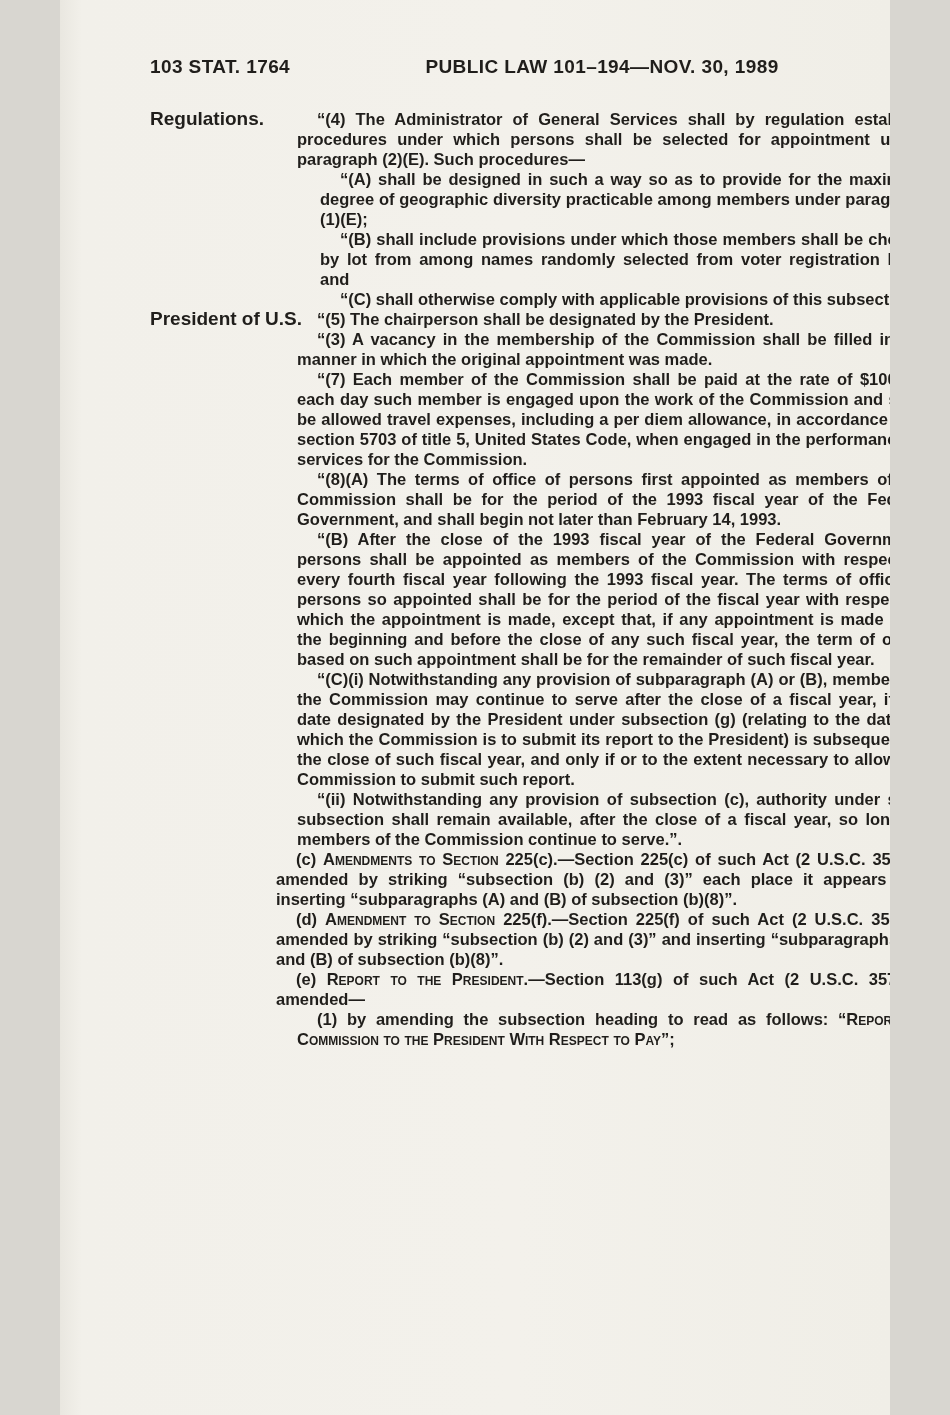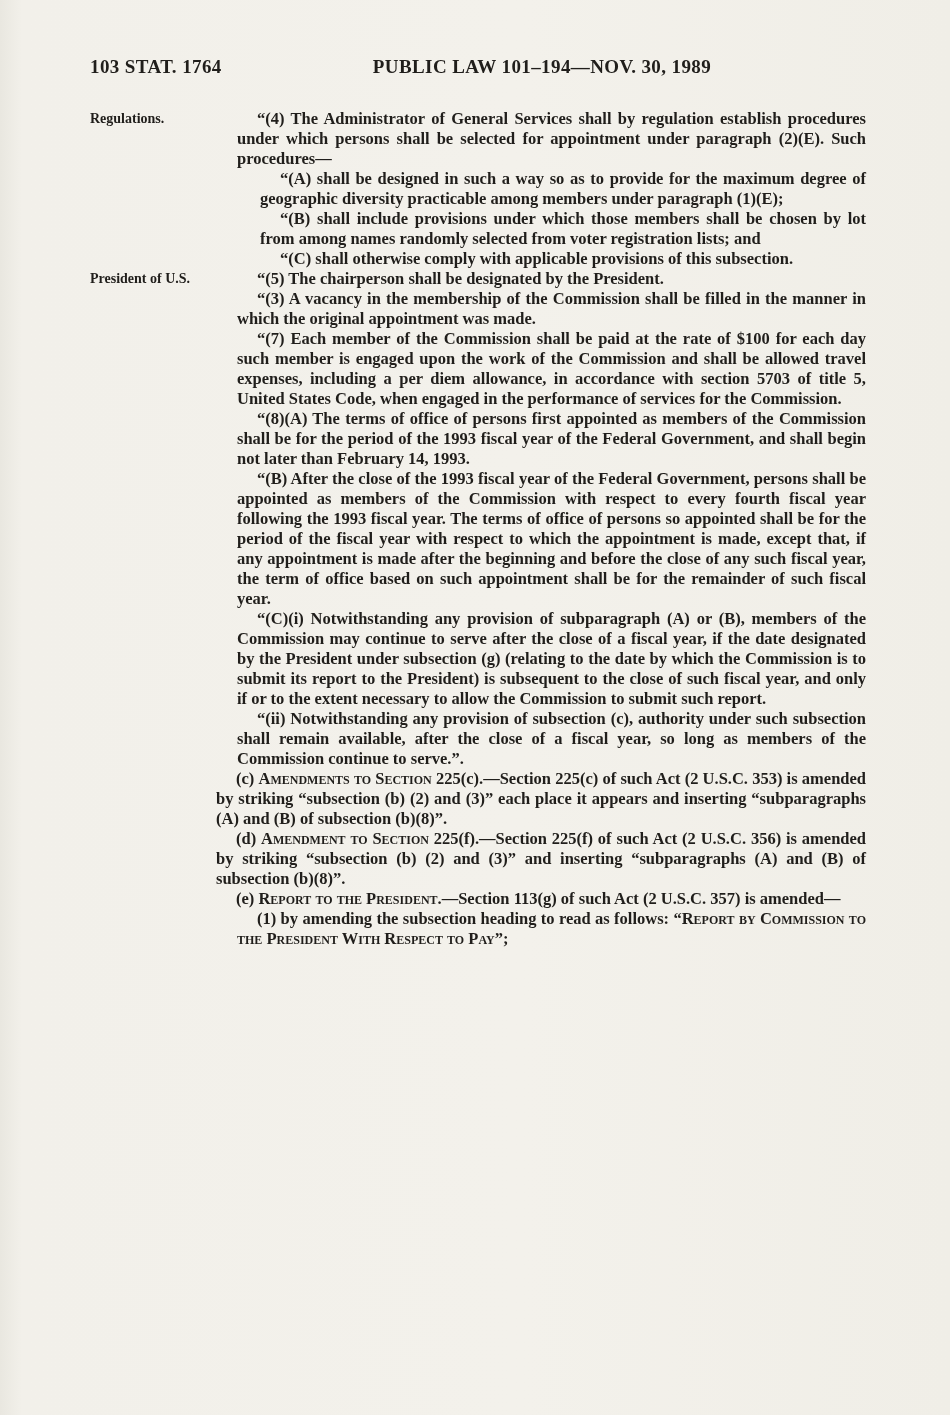--- a/index.html
+++ b/index.html
@@ -1,25 +1,25 @@
 <!DOCTYPE html>
 <html lang="en"><head>
 <meta charset="utf-8">
 <style>
   html, body { margin: 0; padding: 0; background: #d8d6d0; }
   .page {
     position: relative;
-    width: 950px;
+    width: 830px;
     height: 1415px;
     margin: 0 auto;
     overflow: hidden;
     background:
       linear-gradient(90deg, #e9e7e0 0px, #f2f0ea 22px, #f3f1eb 55%, #f0eee7 100%);
     color: #201e1b;
-    font-family: Liberation Serif, serif;
+    font-family: Liberation Sans, sans-serif;
   }
   .header-left {
     position: absolute;
     left: 90px;
     top: 56px;
     font-size: 19px;
     font-weight: bold;
     letter-spacing: 0.4px;
     white-space: nowrap;
   }
@@ -53,21 +53,21 @@
   .para.q1   { margin-left: 37px; }
   .para.q2   { margin-left: 60px; }
   .para.sub1 { margin-left: 37px; }
   .sc { font-variant: small-caps; }
   .margin-note {
     position: absolute;
     top: 1px;
     width: 150px;
     text-align: left;
     text-indent: 0;
-    font-size: 14px;
+    font-size: 19px;
     line-height: 18px;
     font-weight: bold;
     white-space: nowrap;
   }
   .q1 .margin-note { left: -147px; }
 </style>
 </head>
 <body>
 
 <div class="page">

